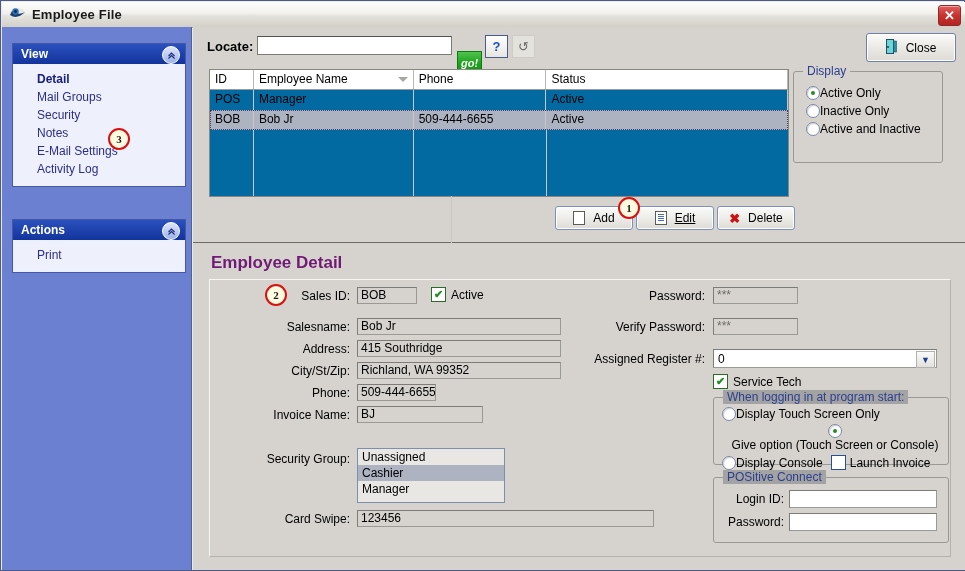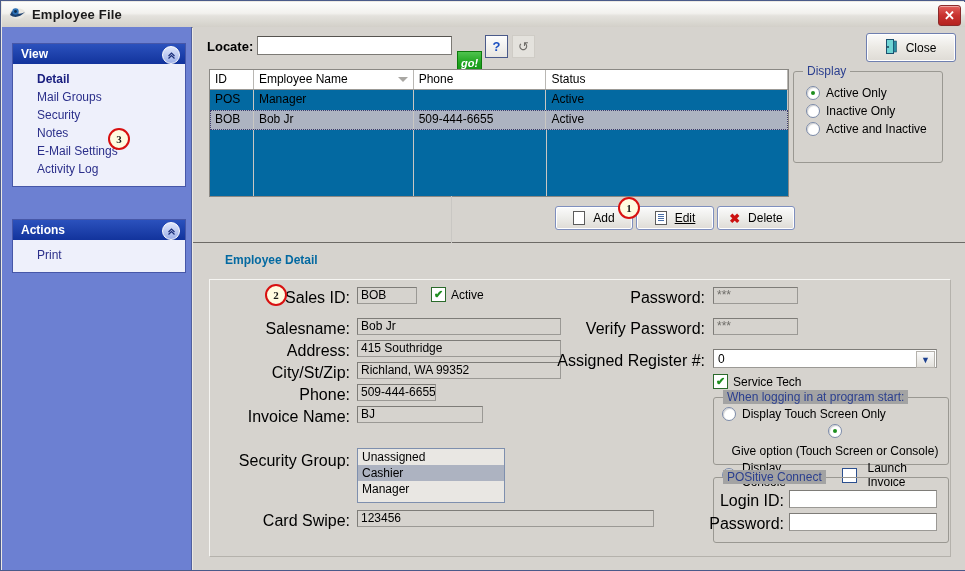--- a/index.html
+++ b/index.html
@@ -158,21 +158,21 @@
   .c-id{width:44px;} .c-name{width:160px;} .c-phone{width:133px;} .c-status{width:242px;}
   
   #display-group{
     position:absolute;left:600px;top:44px;width:150px;height:92px;
     border:1px solid #9a9892;border-radius:3px;box-sizing:border-box;
   }
   .gb-title{
     position:absolute;top:-8px;left:9px;background:#d6d3ce;padding:0 4px;
     color:#2b3f8f;font-size:12px;white-space:nowrap;
   }
-  .radio-row{display:flex;align-items:center;gap:6px;margin:4px 0 0 12px;font-size:12px;cursor:pointer;}
+  .radio-row{display:flex;align-items:center;gap:0;margin:4px 0 0 12px;font-size:12px;cursor:pointer;}
   .radio{
     width:12px;height:12px;border-radius:50%;
     background:#ffffff;border:1px solid #7b8aa8;
     box-shadow:inset 1px 1px 1px rgba(0,0,0,.18);
     display:flex;align-items:center;justify-content:center;flex:none;
   }
   .radio .dot{width:4px;height:4px;border-radius:50%;background:#1f8f1f;}
   
   .abtn{
     position:absolute;top:179px;height:22px;
@@ -191,29 +191,29 @@
     content:"";position:absolute;left:2px;top:2px;width:6px;height:1px;
     background:#4a6fa8;box-shadow:0 2px 0 #4a6fa8,0 4px 0 #4a6fa8,0 6px 0 #4a6fa8;
   }
   .x-icon{color:#cc1111;font-weight:bold;font-size:13px;line-height:1;flex:none;}
   .ul{text-decoration:underline;}
   
   #detail-pane{
     position:absolute;left:0;top:216px;width:772px;height:327px;background:#d6d3ce;
   }
   #detail-title{
-    position:absolute;left:32px;top:10px;font-size:12px;color:#0369a1;font-weight:bold;
+    position:absolute;left:18px;top:10px;font-size:17px;color:#701a75;font-weight:bold;
   }
   #detail-box{
     position:absolute;left:16px;top:36px;width:742px;height:278px;
     border:1px solid #b5b2ac;border-top-color:#f6f5f2;border-left-color:#f6f5f2;
     background:#d6d3ce;box-sizing:border-box;
   }
   .frow{position:absolute;display:flex;align-items:center;}
-  .flabel{text-align:right;font-size:16px;color:#000;white-space:nowrap;}
+  .flabel{text-align:right;font-size:12px;color:#000;white-space:nowrap;}
   .finput{
     border:1px solid #9b9995;border-top-color:#7e7c78;border-left-color:#7e7c78;
     background:#d6d3ce;height:17px;box-sizing:border-box;
     font-family:"Liberation Sans", sans-serif;font-size:12px;color:#000;
     padding:0 3px;line-height:15px;white-space:nowrap;overflow:hidden;
   }
   .finput.white{background:#ffffff;}
   .chk{
     width:13px;height:13px;background:#ffffff;border:1px solid #2b6a2b;
     display:flex;align-items:center;justify-content:center;flex:none;

